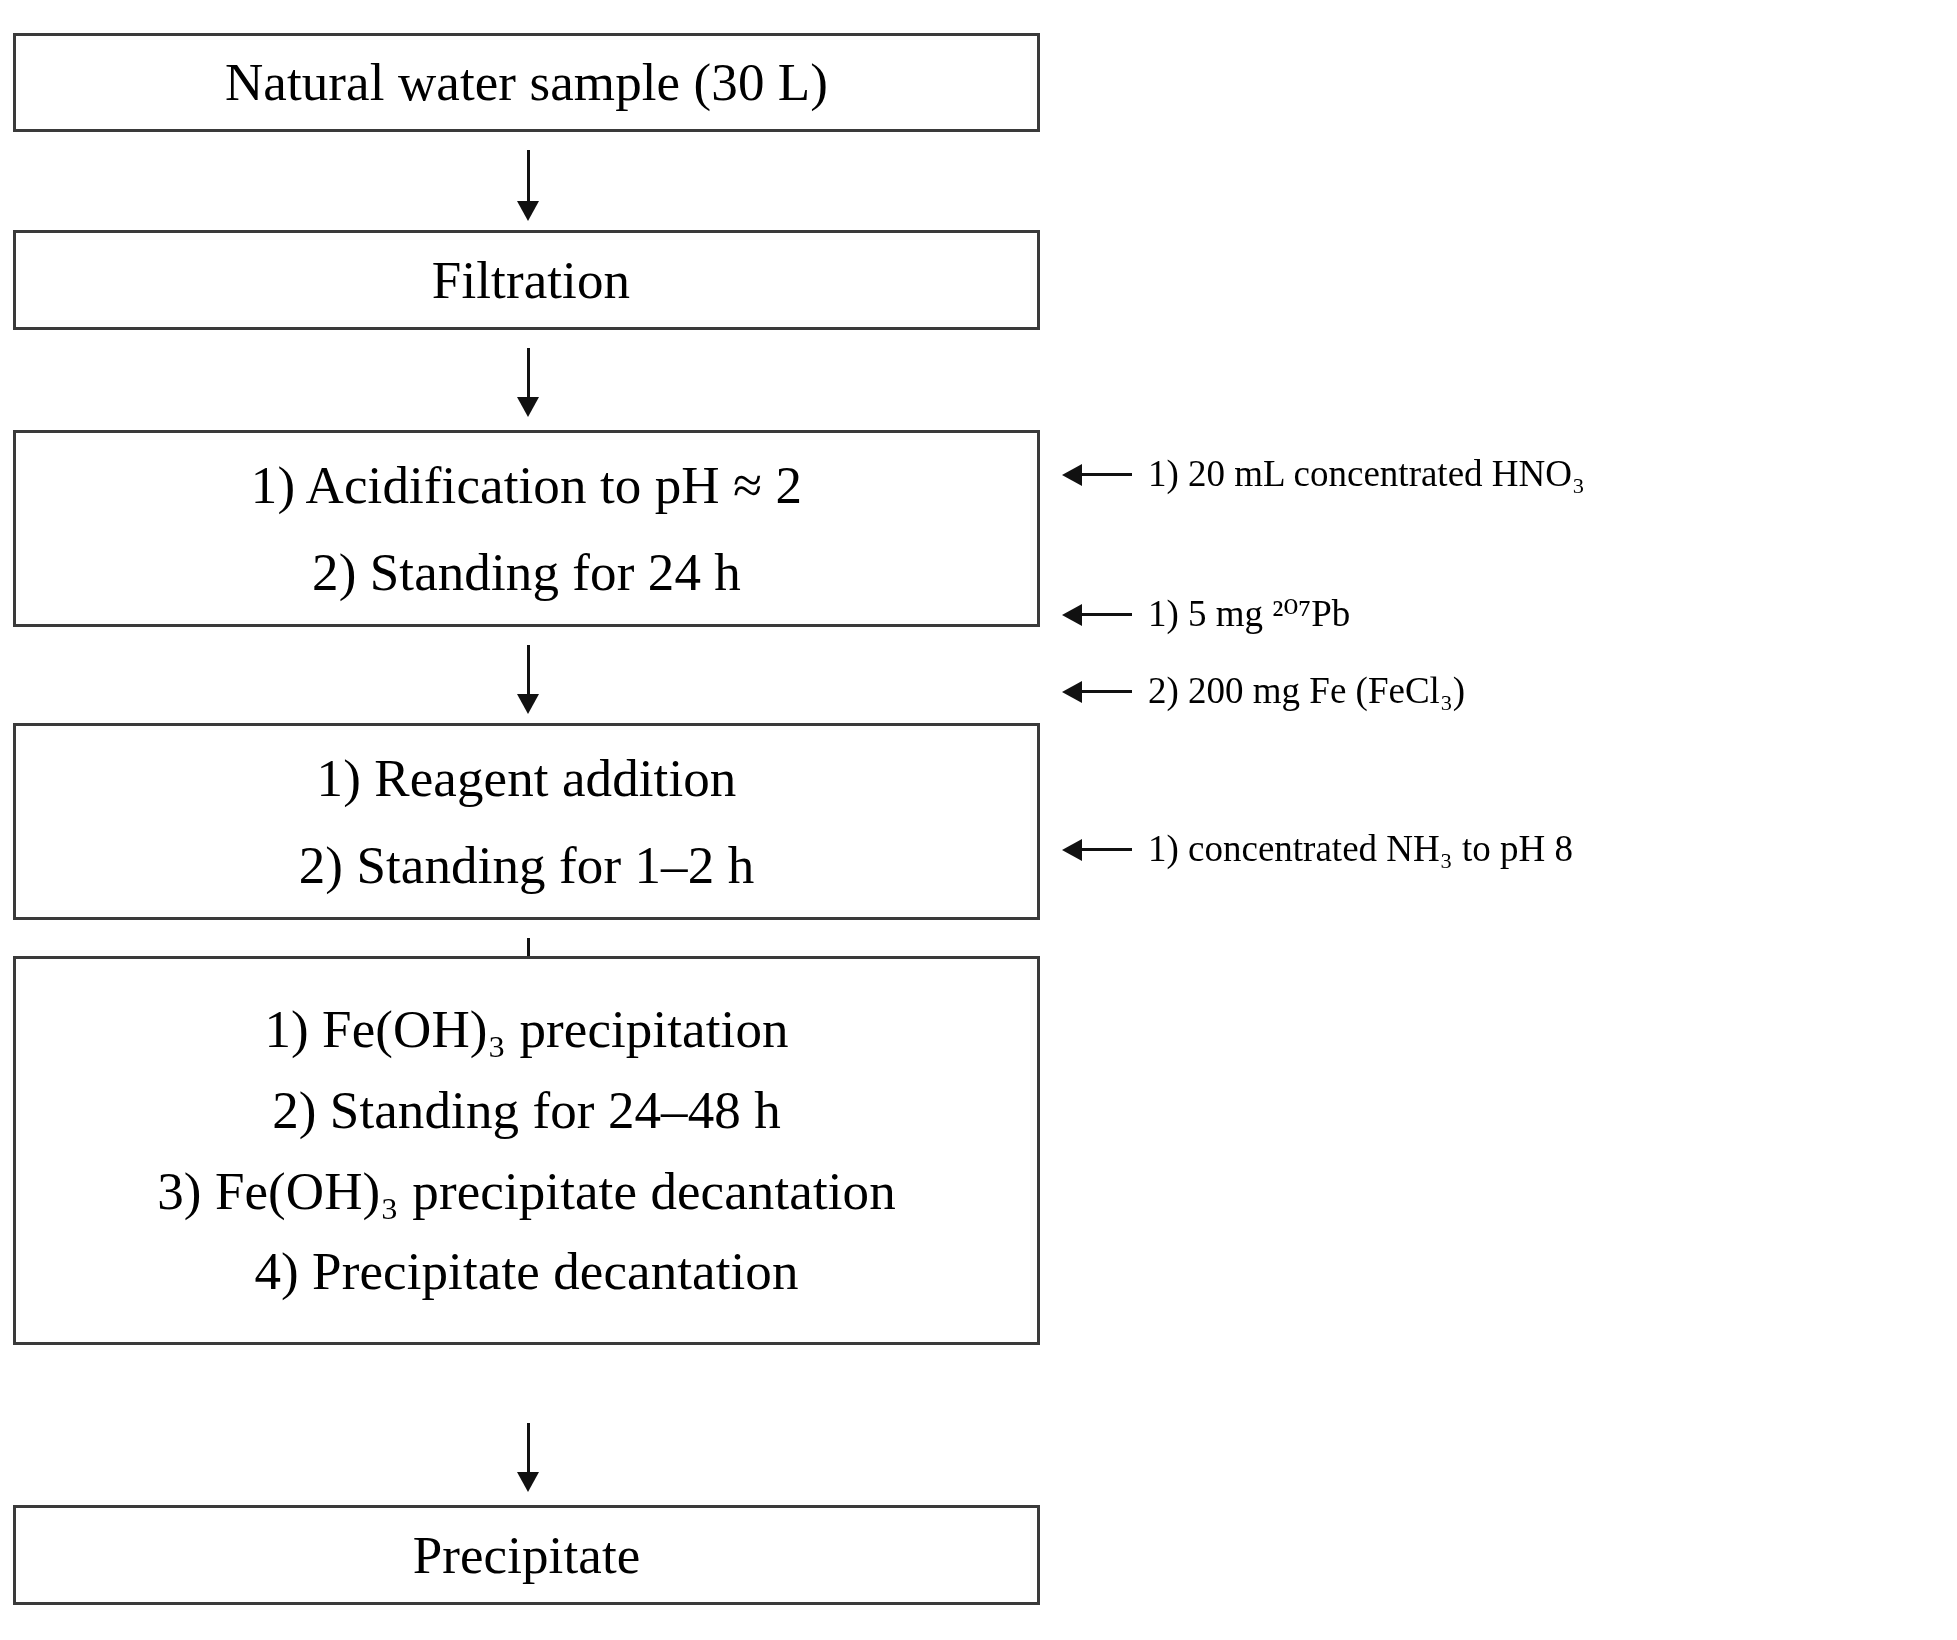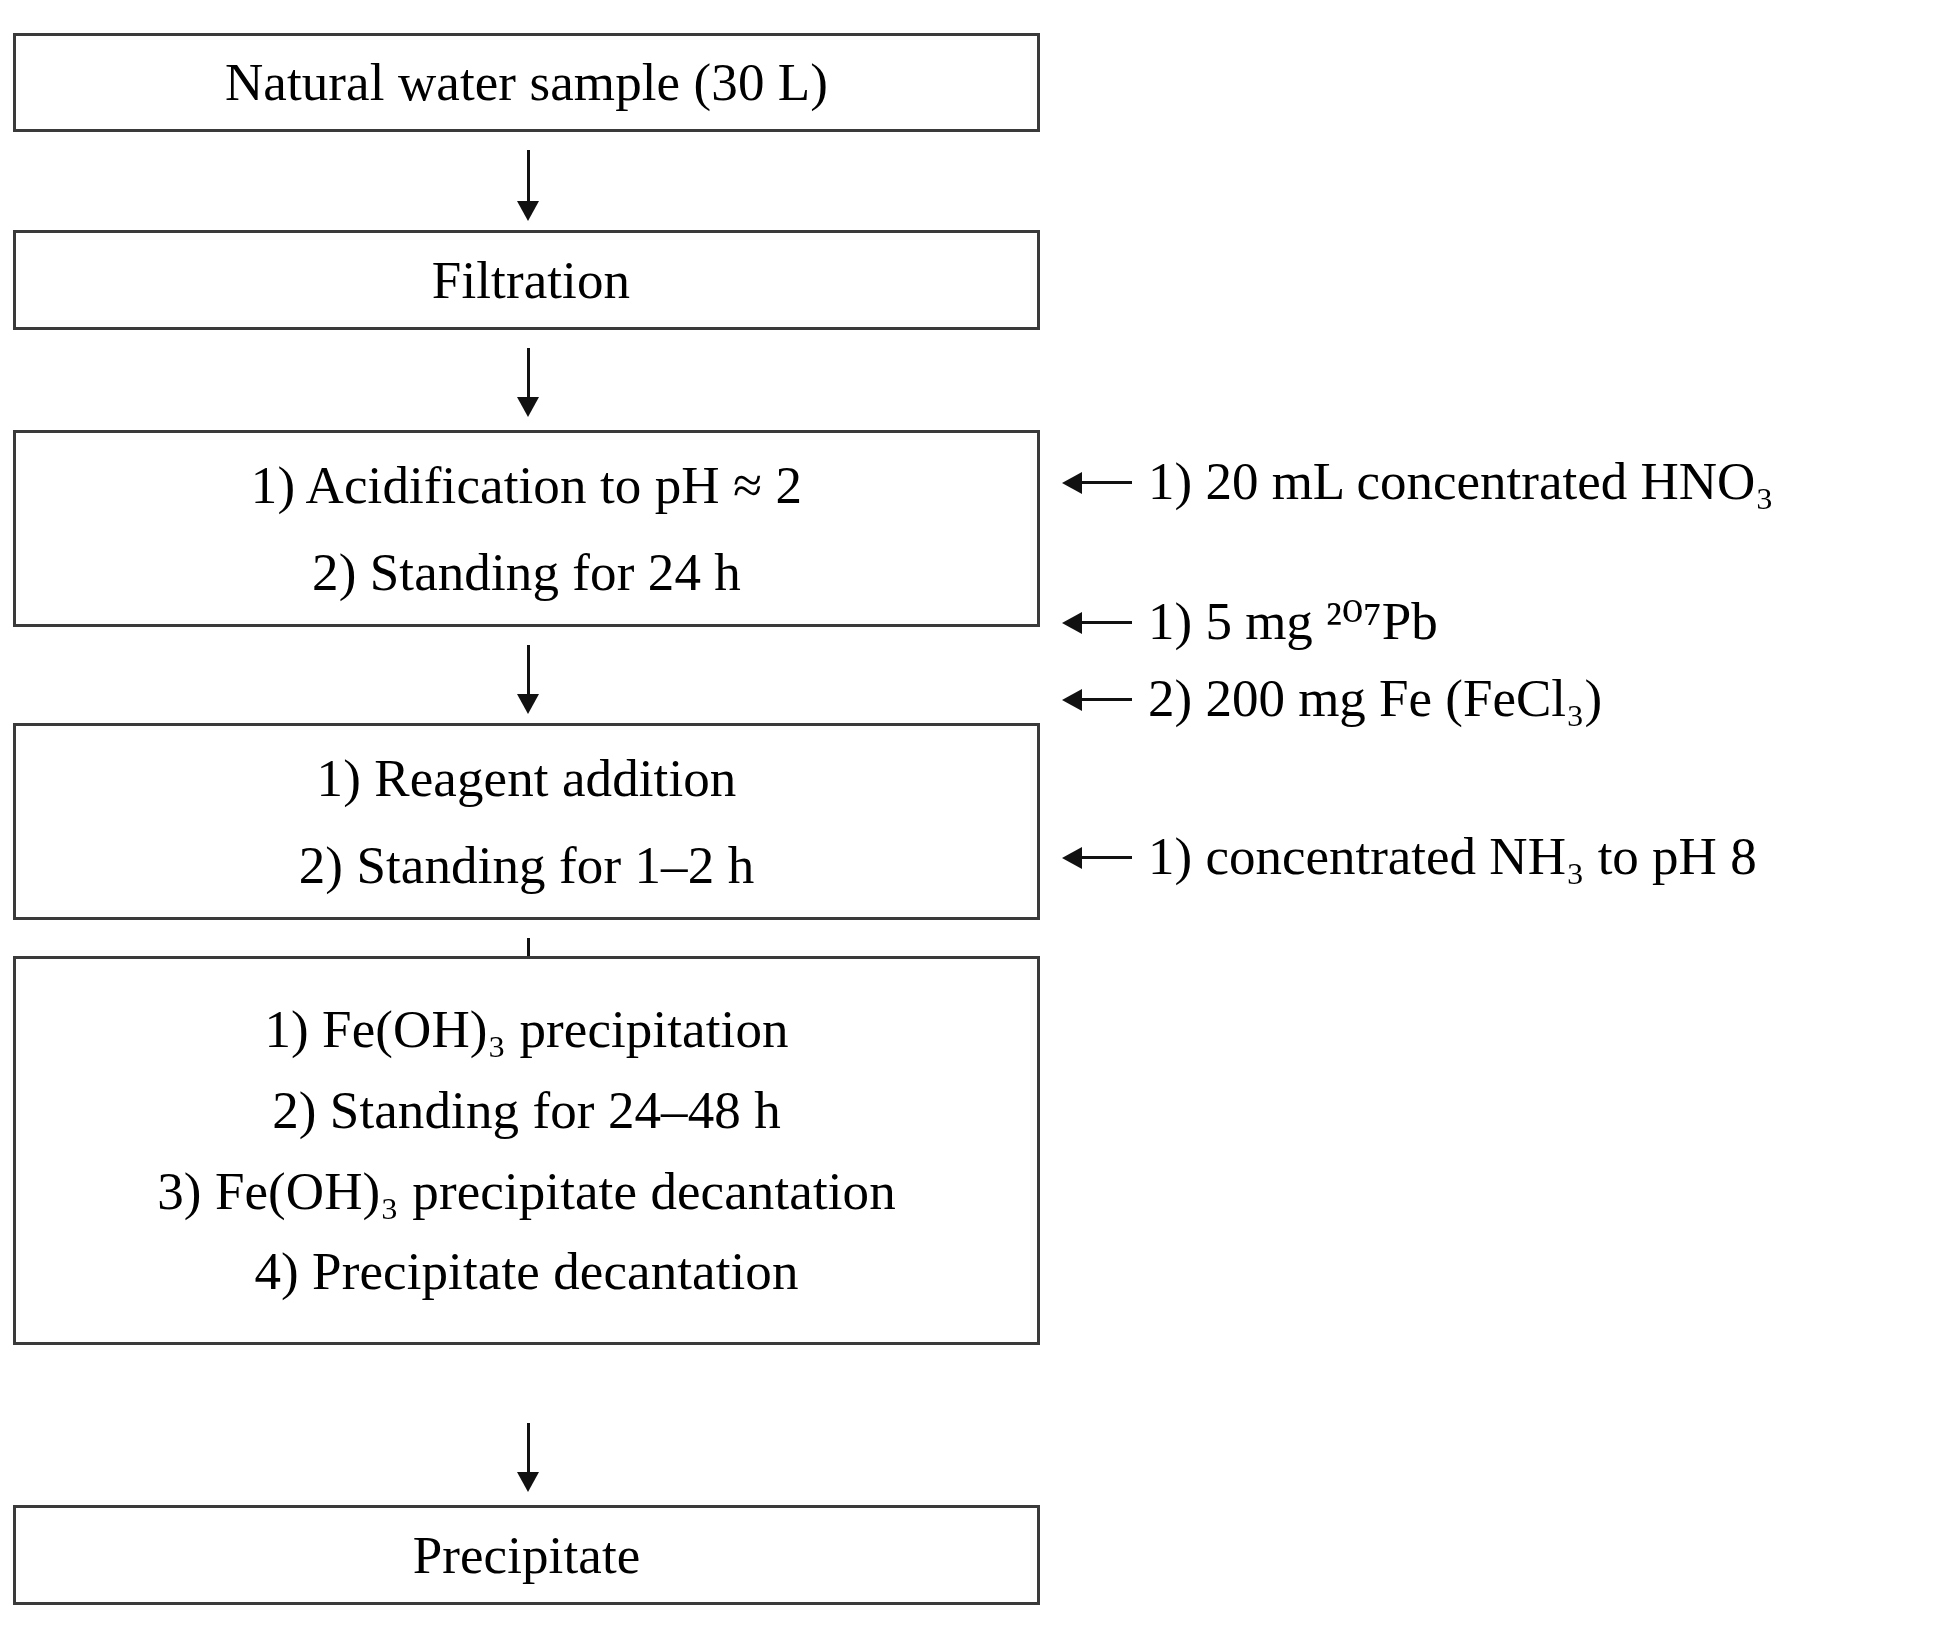--- a/index.html
+++ b/index.html
@@ -84,21 +84,21 @@
   .da5 { top: 1423px; }
   .da5 .shaft { height: 50px; }
 
   
   .annotation {
     position: absolute;
     left: 1062px;
     display: flex;
     align-items: center;
     white-space: nowrap;
-    font-size: 53px;
+    font-size: 37px;
     line-height: 1;
   }
   .left-arrow {
     position: relative;
     display: inline-block;
     width: 70px;
     height: 24px;
     margin-right: 16px;
     flex: 0 0 auto;
   }

